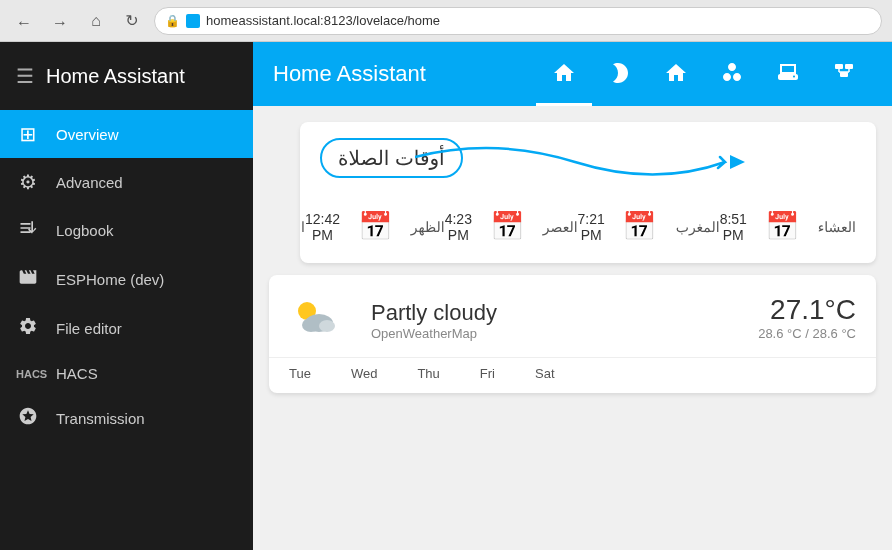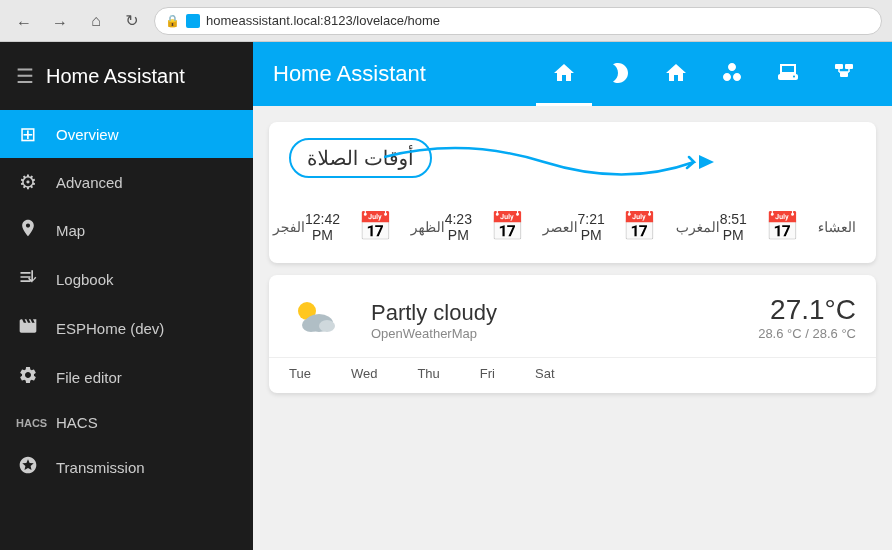--- a/index.html
+++ b/index.html
@@ -151,20 +151,21 @@
     .card {
       background: white;
       border-radius: 8px;
       overflow: hidden;
       box-shadow: 0 2px 4px rgba(0,0,0,0.1);
     }
 
     .prayer-card {
       position: relative;
       padding: 16px 20px 20px;
+      margin-left: 31px;
     }
 
     .prayer-title {
       font-size: 22px;
       color: #333;
       margin-bottom: 16px;
       font-family: Arial, sans-serif;
       direction: rtl;
       display: inline-block;
       border: 2px solid #03a9f4;
@@ -296,28 +297,20 @@
       <span class="icon">⊞</span>
       <span>Overview</span>
     </div>
     <div class="sidebar-item">
       <span class="icon">⚙</span>
       <span>Advanced</span>
     </div>
     <div class="sidebar-item">
       <span class="icon">
         <svg width="20" height="20" viewBox="0 0 24 24" fill="currentColor">
-            <path d="M12 2C8.13 2 5 5.13 5 9c0 5.25 7 13 7 13s7-7.75 7-13c0-3.87-3.13-7-7-7zm0 9.5c-1.38 0-2.5-1.12-2.5-2.5s1.12-2.5 2.5-2.5 2.5 1.12 2.5 2.5-1.12 2.5-2.5 2.5z"></path>
-          </svg>
-      </span>
-      <span>Map</span>
-    </div>
-    <div class="sidebar-item">
-      <span class="icon">
-        <svg width="20" height="20" viewBox="0 0 24 24" fill="currentColor">
             <path d="M3 18h12v-2H3v2zm0-5h12v-2H3v2zm0-7v2h12V6H3zm14 12l5-5-1.41-1.41L18 15.17V4h-2v11.17l-2.59-2.58L12 14l5 5z" transform="scaleX(-1) translate(-24,0)"></path>
           </svg>
       </span>
       <span>Logbook</span>
     </div>
     <div class="sidebar-item">
       <span class="icon">
         <svg width="20" height="20" viewBox="0 0 24 24" fill="currentColor">
             <path d="M18 4l2 4h-3l-2-4h-2l2 4h-3l-2-4H8l2 4H7L5 4H4c-1.1 0-1.99.9-1.99 2L2 18c0 1.1.9 2 2 2h16c1.1 0 2-.9 2-2V4h-4z"></path>
           </svg>

